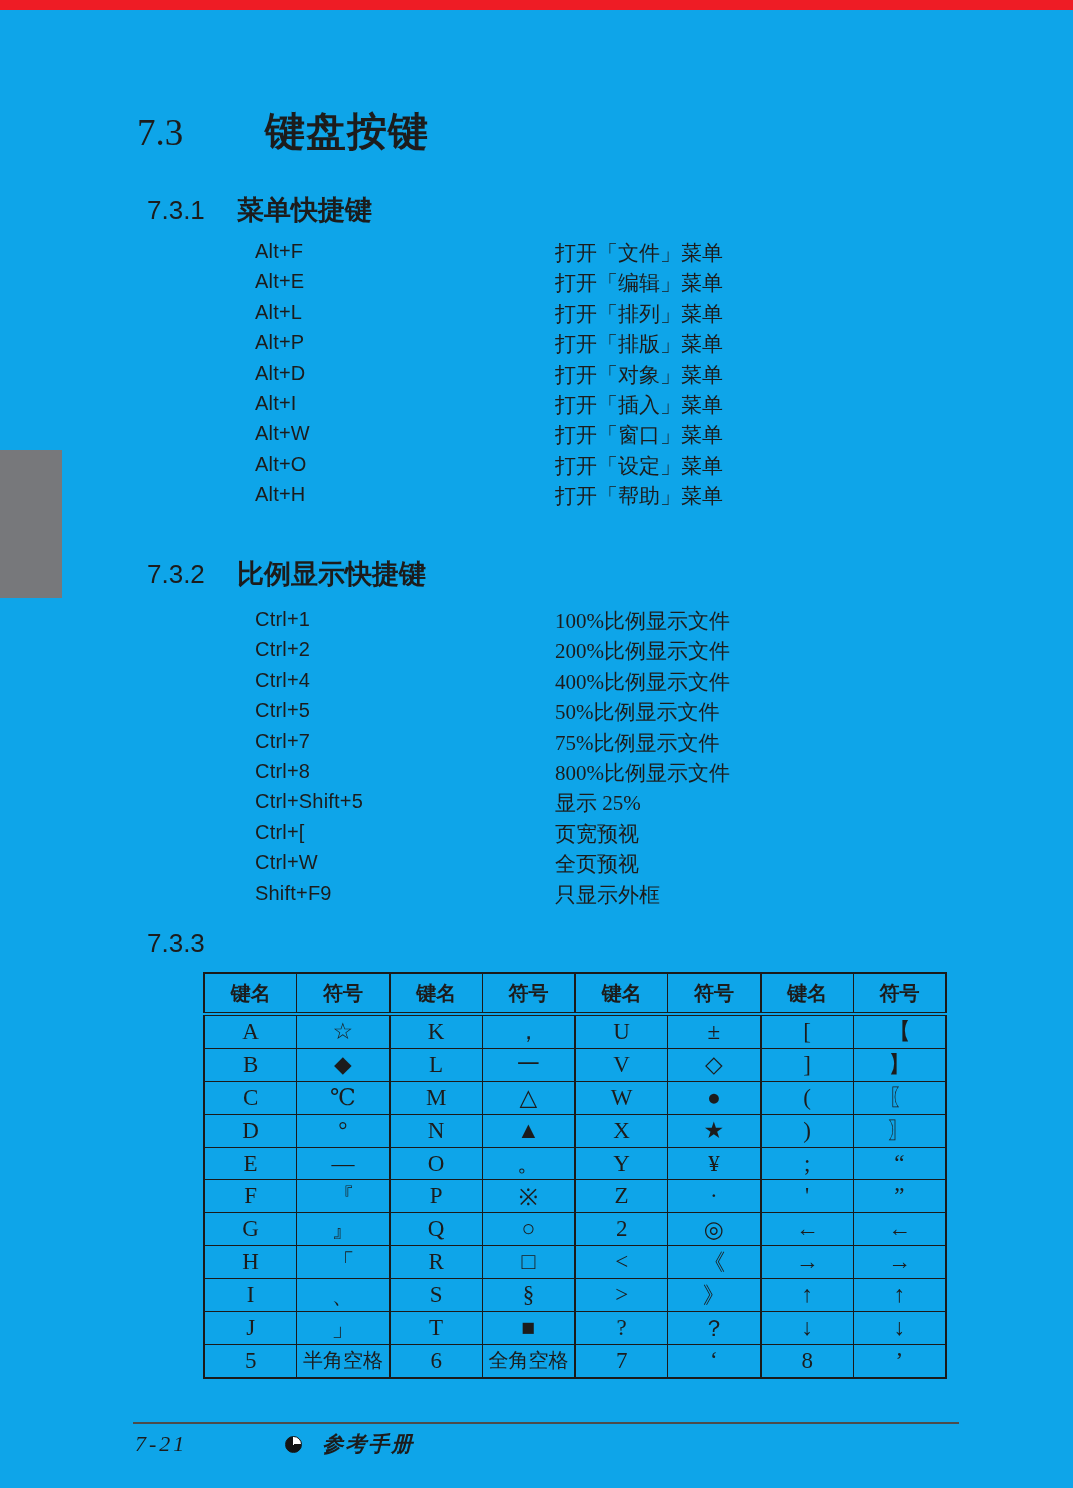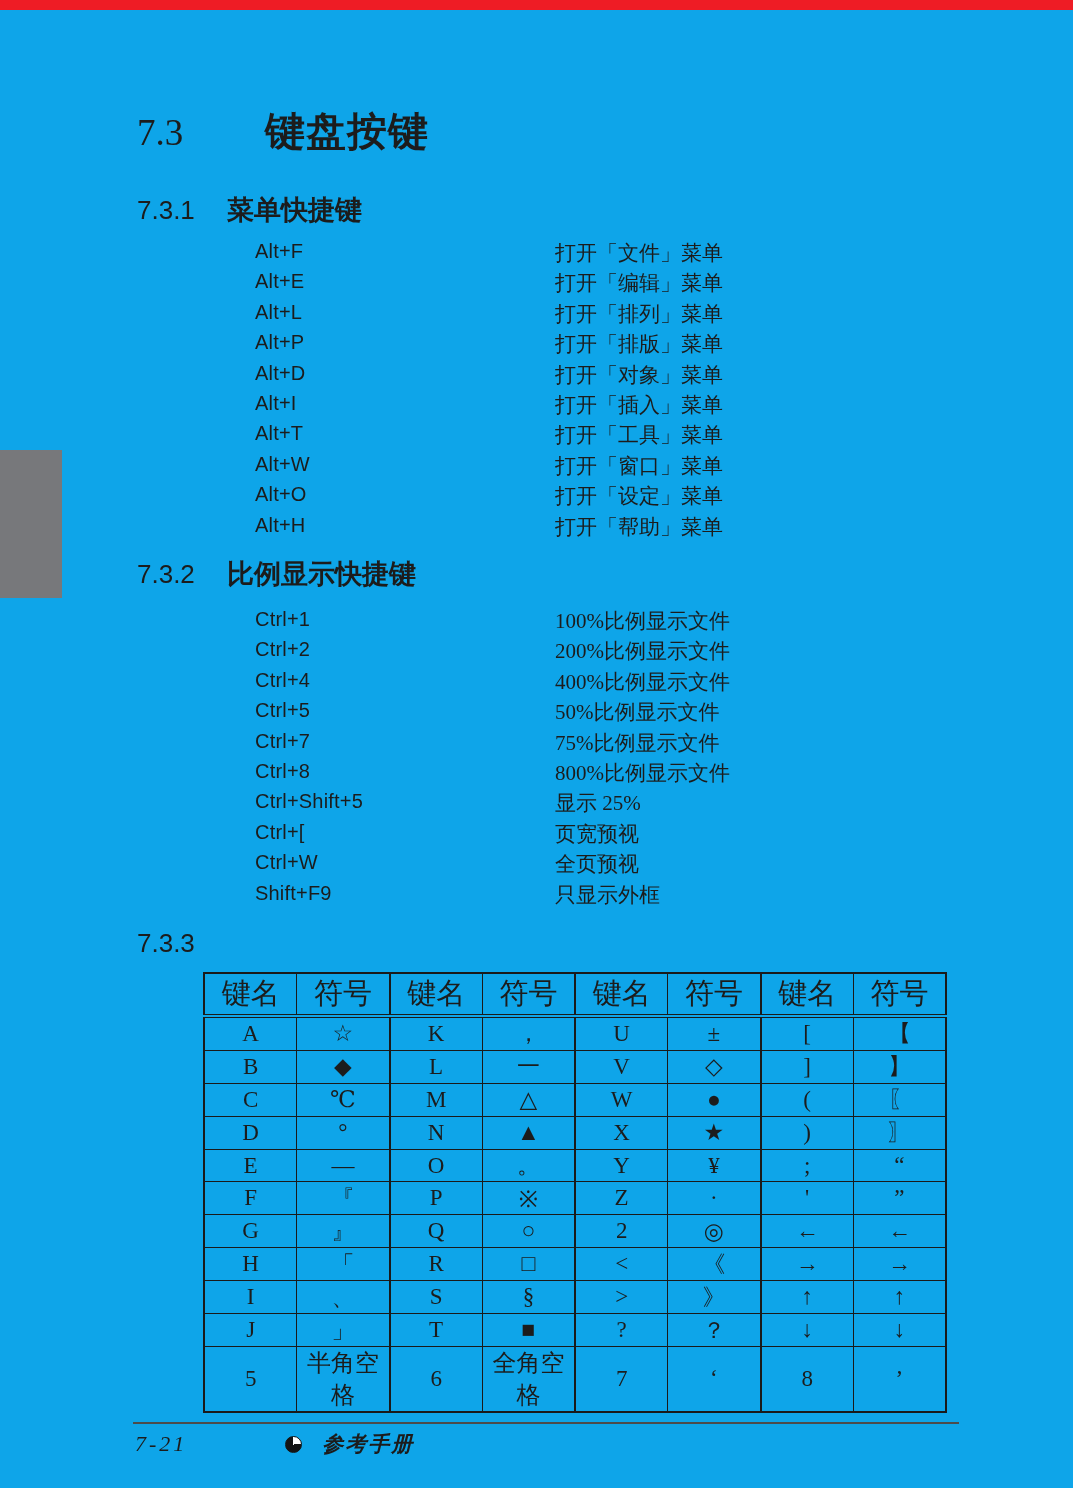--- a/index.html
+++ b/index.html
@@ -8,44 +8,44 @@
   .red-bar{position:absolute;left:0;top:0;width:1073px;height:10px;background:#ee1c25;}
   .gray-tab{position:absolute;left:0;top:450px;width:62px;height:148px;background:#77787b;}
 
   
   .title{position:absolute;left:137px;top:104px;display:flex;align-items:baseline;white-space:nowrap;}
   .t-num{display:inline-block;width:90px;font-family:"Liberation Serif","DejaVu Serif",serif;
          font-size:37px;font-weight:400;}
   .t-text{font-size:40px;font-weight:bold;letter-spacing:1px;margin-left:38px;}
 
   
-  .h2{position:absolute;left:137px;white-space:nowrap;display:flex;align-items:baseline;}
+  .h2{position:absolute;left:147px;white-space:nowrap;display:flex;align-items:baseline;}
   .h-num{display:inline-block;width:90px;font-size:26px;font-weight:400;}
   .h-text{font-size:27px;font-weight:bold;}
   .h-731{top:192px;}
   .h-732{top:556px;}
   .h-733{top:928px;align-items:center;}
 
   
   .sc-list{position:absolute;left:255px;width:700px;}
   .list-731{top:236px;}
   .list-732{top:604px;}
   .sc-row{position:relative;height:30.4px;}
   .sc-key{position:absolute;left:0;top:4px;font-size:20px;letter-spacing:0.2px;}
   .sc-desc{position:absolute;left:300px;top:3px;
            font-family:"Liberation Serif","DejaVu Serif",serif;font-size:21px;}
 
   
   .sym-table{position:absolute;left:203px;top:972px;width:744px;border-collapse:collapse;
              table-layout:fixed;border:2.5px solid #1a1a1a;}
   .sym-table th,.sym-table td{border:1px solid #1a1a1a;text-align:center;padding:0;overflow:hidden;}
-  .sym-table th{height:38px;font-size:29px;font-weight:normal;border-bottom:4px double #1a1a1a;}
+  .sym-table th{height:38px;font-size:20px;font-weight:bold;border-bottom:4px double #1a1a1a;}
   .sym-table td{height:31.9px;font-family:"Liberation Serif","DejaVu Serif",serif;font-size:23px;}
   .sym-table .gsep{border-left:2.5px solid #1a1a1a;}
-  .sym-table td.cjk-small{font-size:24px;margin-top:46px;}
+  .sym-table td.cjk-small{font-size:20px;margin-top:46px;}
 
   
   .footer-rule{position:absolute;left:133px;top:1422px;width:826px;height:2px;background:#4c4c4c;}
   .footer{position:absolute;left:135px;top:1430px;display:flex;align-items:center;white-space:nowrap;gap:20px;}
   .pg-num{font-family:"Liberation Serif","DejaVu Serif",serif;font-style:italic;
           font-size:22px;letter-spacing:3px;}
   .manual-icon{display:inline-block;width:17px;height:17px;border-radius:50%;margin-left:78px;
           background:conic-gradient(from 0deg,#ffffff 0deg 88deg,#141414 88deg 360deg);
           border:1px solid #141414;box-sizing:border-box;}
   .manual-label{font-size:21px;font-weight:bold;font-style:italic;letter-spacing:2px;}
@@ -85,24 +85,20 @@
       </div>
       <div class="sc-row">
         <span class="sc-key">Alt+D</span>
         <span class="sc-desc">打开「对象」菜单</span>
       </div>
       <div class="sc-row">
         <span class="sc-key">Alt+I</span>
         <span class="sc-desc">打开「插入」菜单</span>
       </div>
       <div class="sc-row">
-        <span class="sc-key">Alt+T</span>
-        <span class="sc-desc">打开「工具」菜单</span>
-      </div>
-      <div class="sc-row">
         <span class="sc-key">Alt+W</span>
         <span class="sc-desc">打开「窗口」菜单</span>
       </div>
       <div class="sc-row">
         <span class="sc-key">Alt+O</span>
         <span class="sc-desc">打开「设定」菜单</span>
       </div>
       <div class="sc-row">
         <span class="sc-key">Alt+H</span>
         <span class="sc-desc">打开「帮助」菜单</span>

